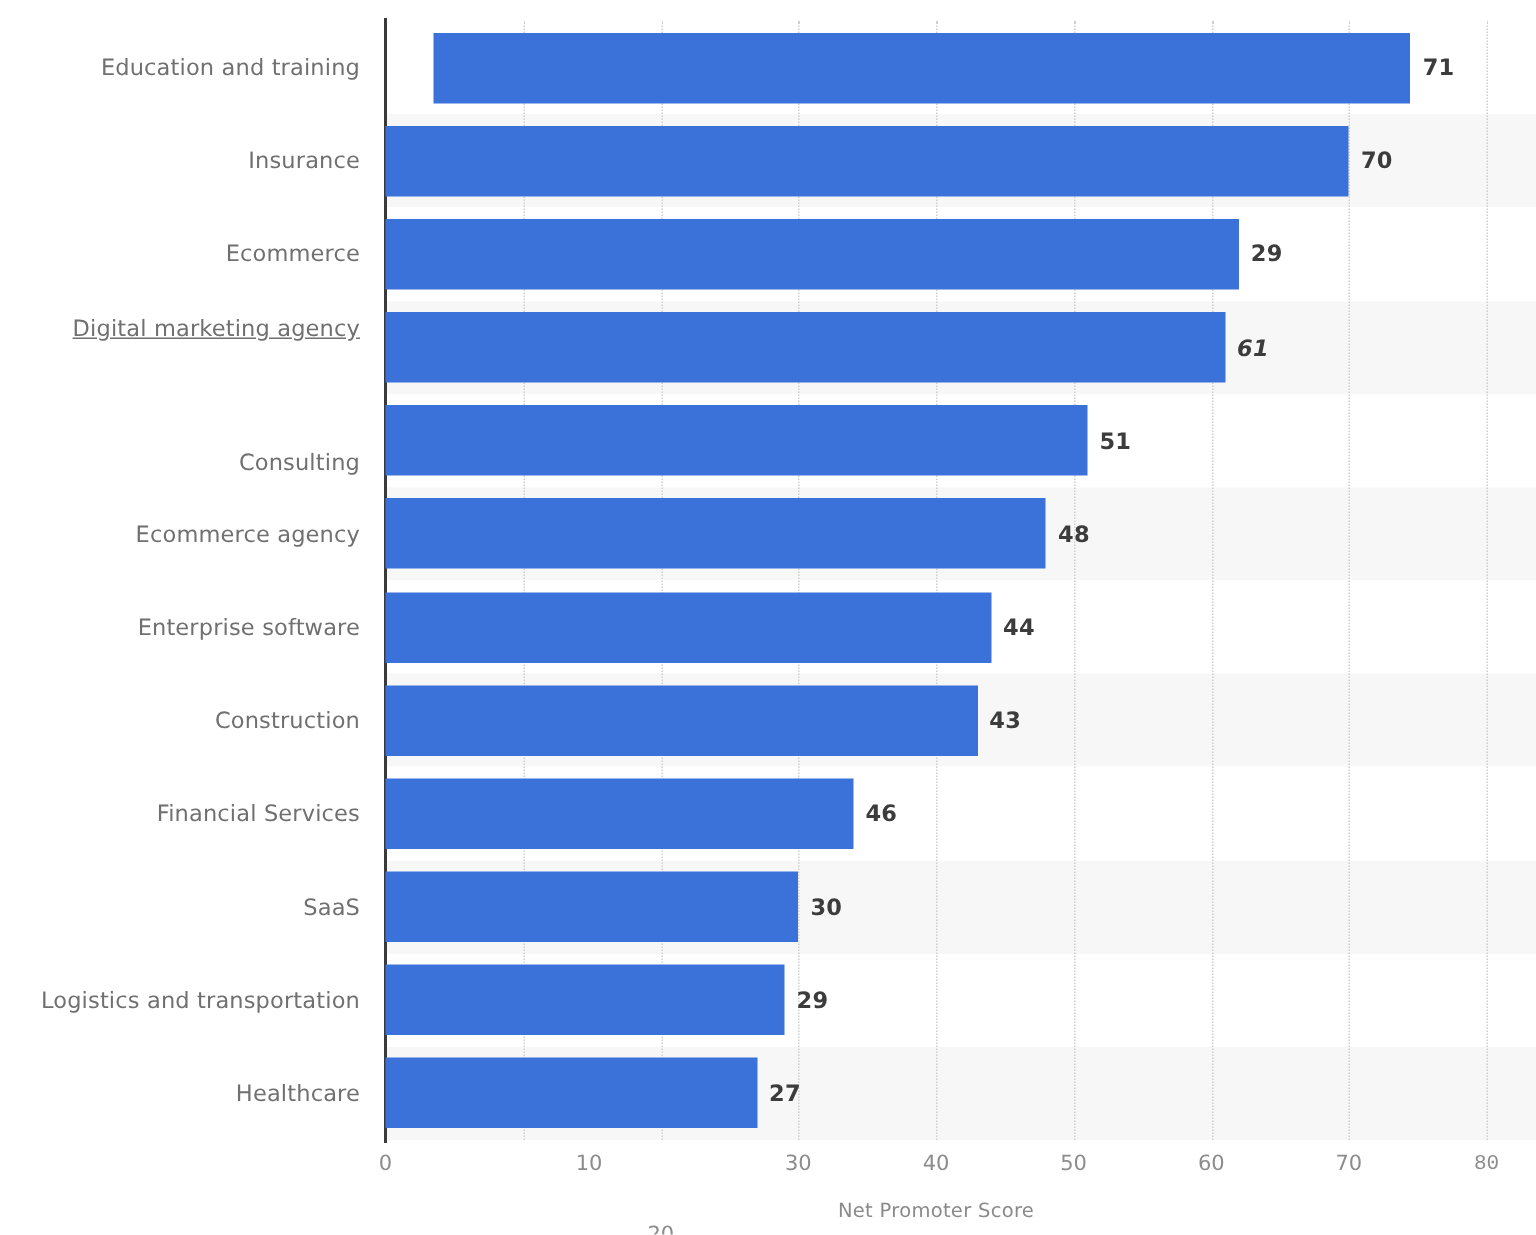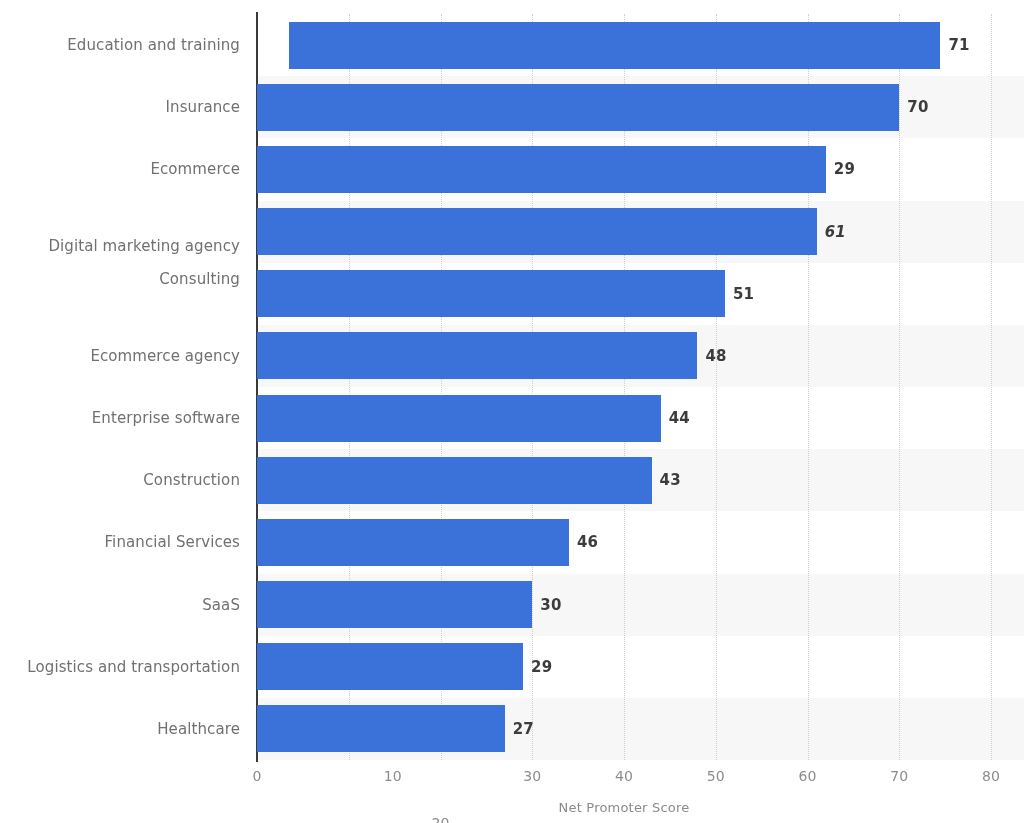--- a/index.html
+++ b/index.html
@@ -225,38 +225,38 @@
       <div class="bar-row" style="top: 691.417px; height: 47px;">
         <div class="bar" style="width: 247.725px; background: rgb(59, 114, 217);"></div>
         <div class="bar-value" style="left: 255.725px;">27</div>
       </div>
     </div>
 
   <div class="cat-labels">
       <div class="cat-label" style="top: 31.0833px;">Education and training</div>
       <div class="cat-label" style="top: 93.25px;">Insurance</div>
       <div class="cat-label" style="top: 155.417px;">Ecommerce</div>
-      <div class="cat-label" style="top: 232px;">Digital marketing agency</div>
-      <div class="cat-label" style="top: 265px;">Consulting</div>
+      <div class="cat-label" style="top: 205px; text-decoration: underline;">Digital marketing agency</div>
+      <div class="cat-label" style="top: 294px;">Consulting</div>
       <div class="cat-label" style="top: 341.917px;">Ecommerce agency</div>
       <div class="cat-label" style="top: 404.083px;">Enterprise software</div>
       <div class="cat-label" style="top: 466.25px;">Construction</div>
       <div class="cat-label" style="top: 528.417px;">Financial Services</div>
       <div class="cat-label" style="top: 590.583px;">SaaS</div>
       <div class="cat-label" style="top: 652.75px;">Logistics and transportation</div>
       <div class="cat-label" style="top: 714.917px;">Healthcare</div>
     </div>
 
   <div class="xtick-labels">
       <div class="xtick" style="left: 257px;">0</div>
       <div class="xtick" style="left: 348.75px; margin-left: 44px;">10</div>
       <div class="xtick" style="left: 440.5px; margin-top: 47px;">20</div>
       <div class="xtick" style="left: 532.25px;">30</div>
       <div class="xtick" style="left: 624px;">40</div>
       <div class="xtick" style="left: 715.75px;">50</div>
       <div class="xtick" style="left: 807.5px;">60</div>
       <div class="xtick" style="left: 899.25px;">70</div>
-      <div class="xtick" style="left: 991px;">80</div>
+      <div class="xtick" style="left: 991px; font-family: Liberation Mono, monospace;">80</div>
     </div>
 
   <div class="x-axis-title">Net Promoter Score</div>
 
 </div>
 
 </body></html>

